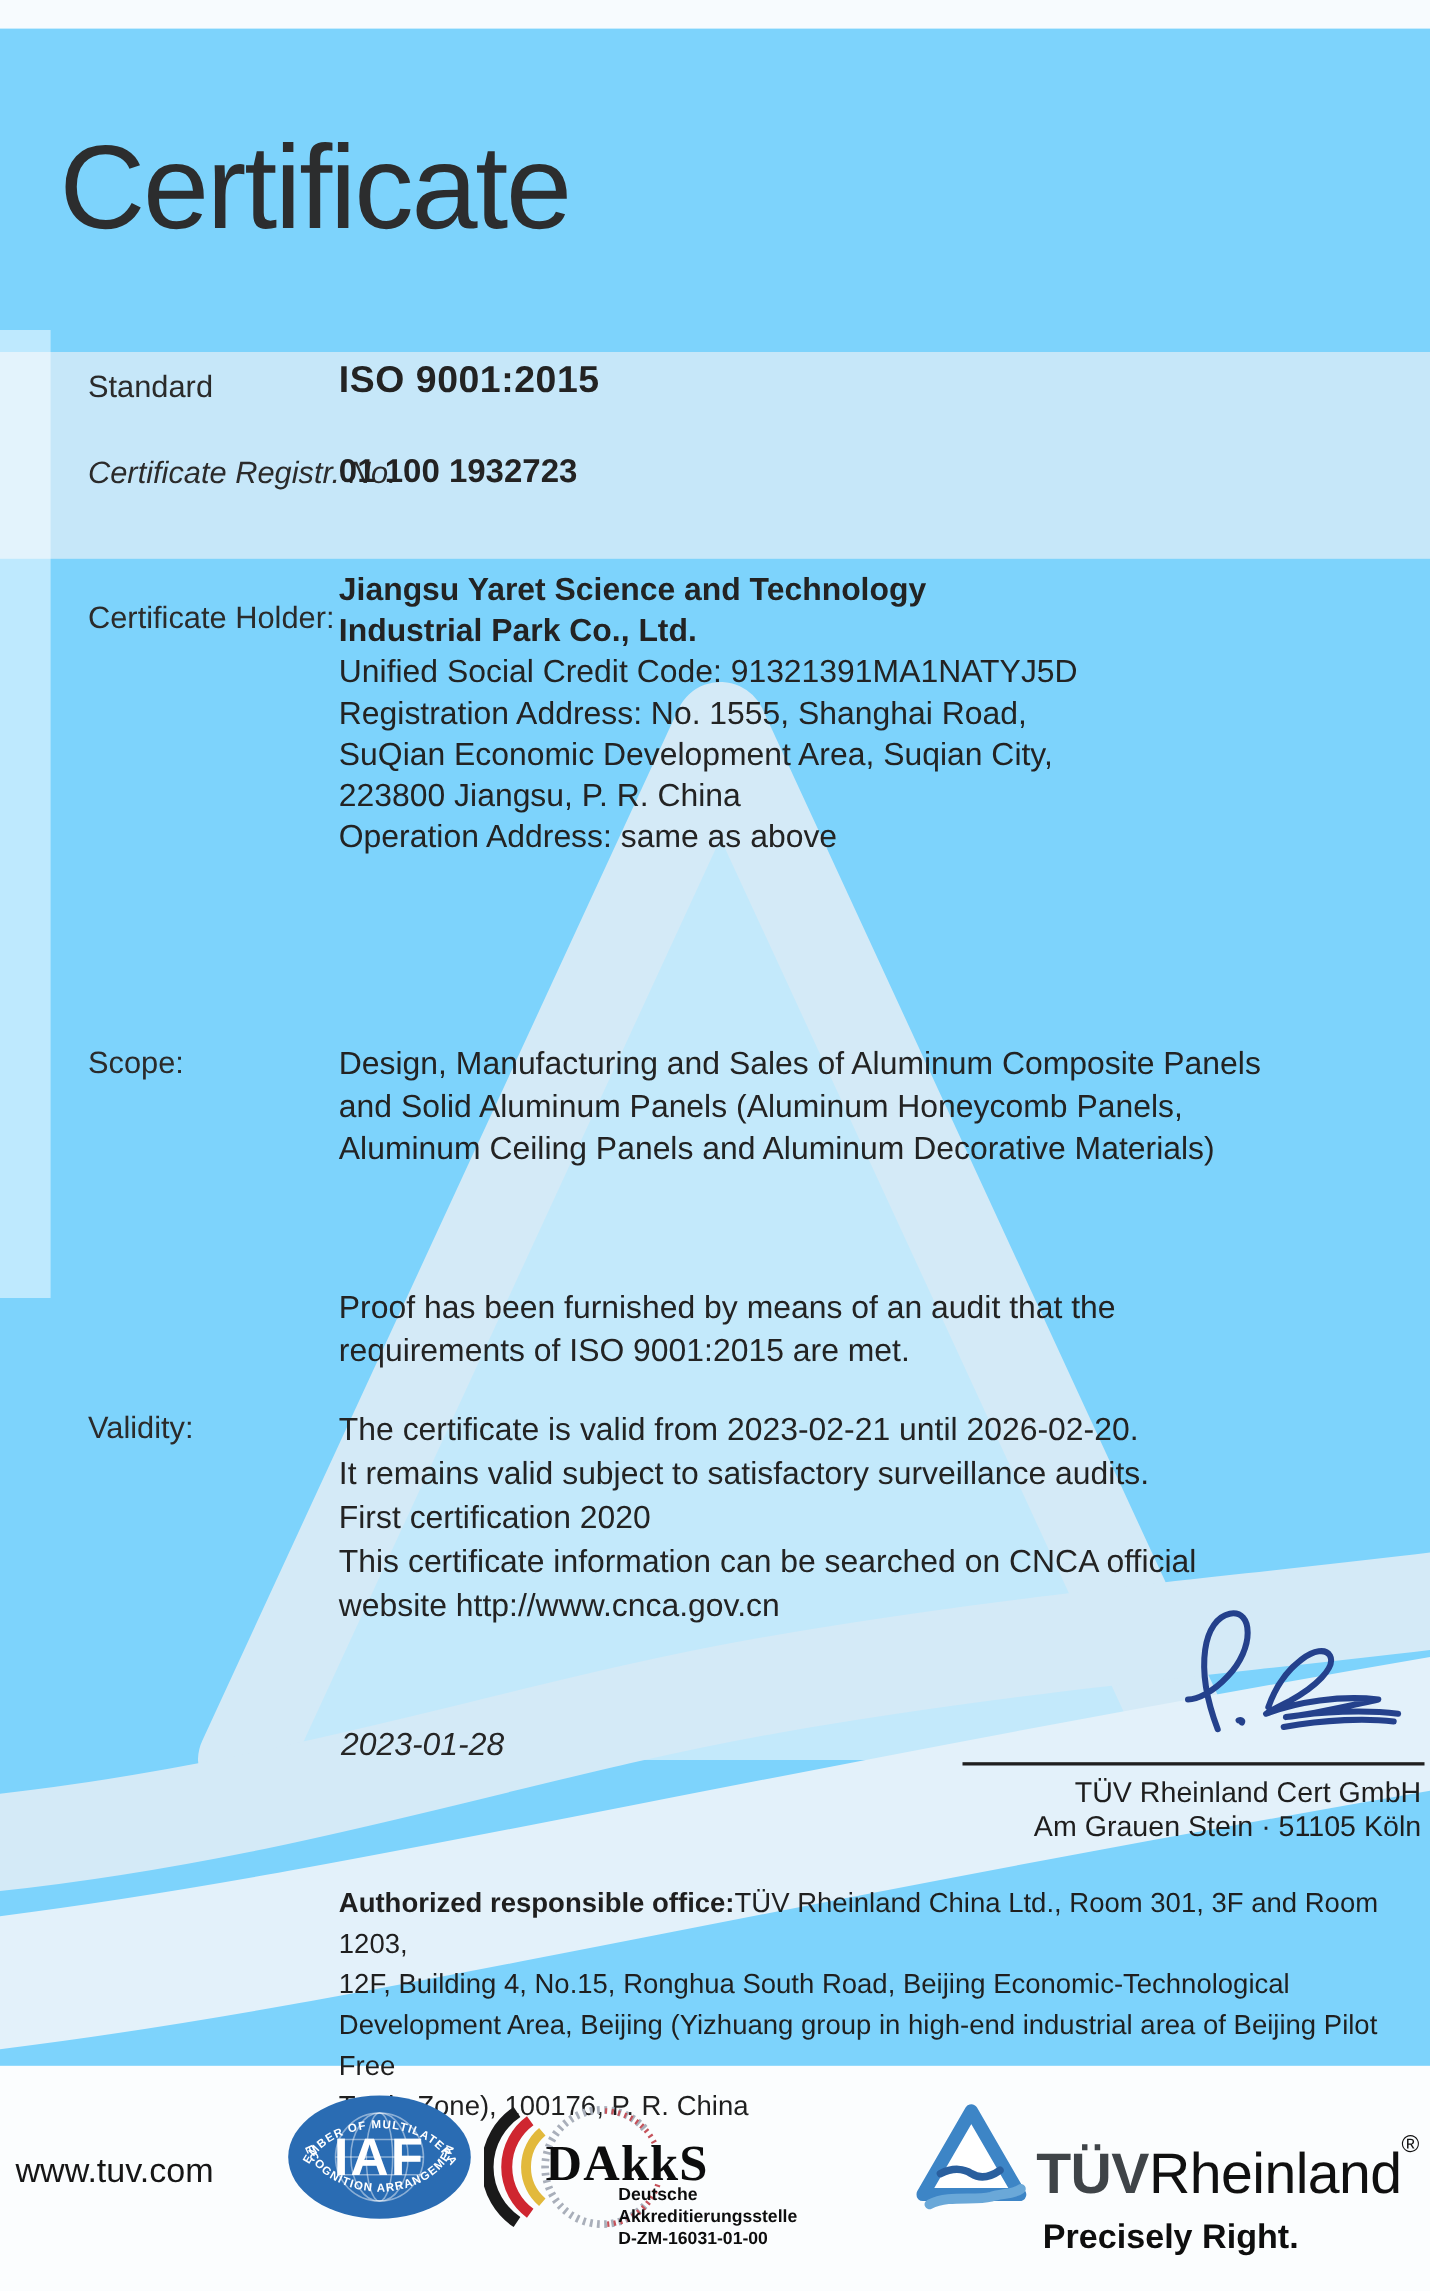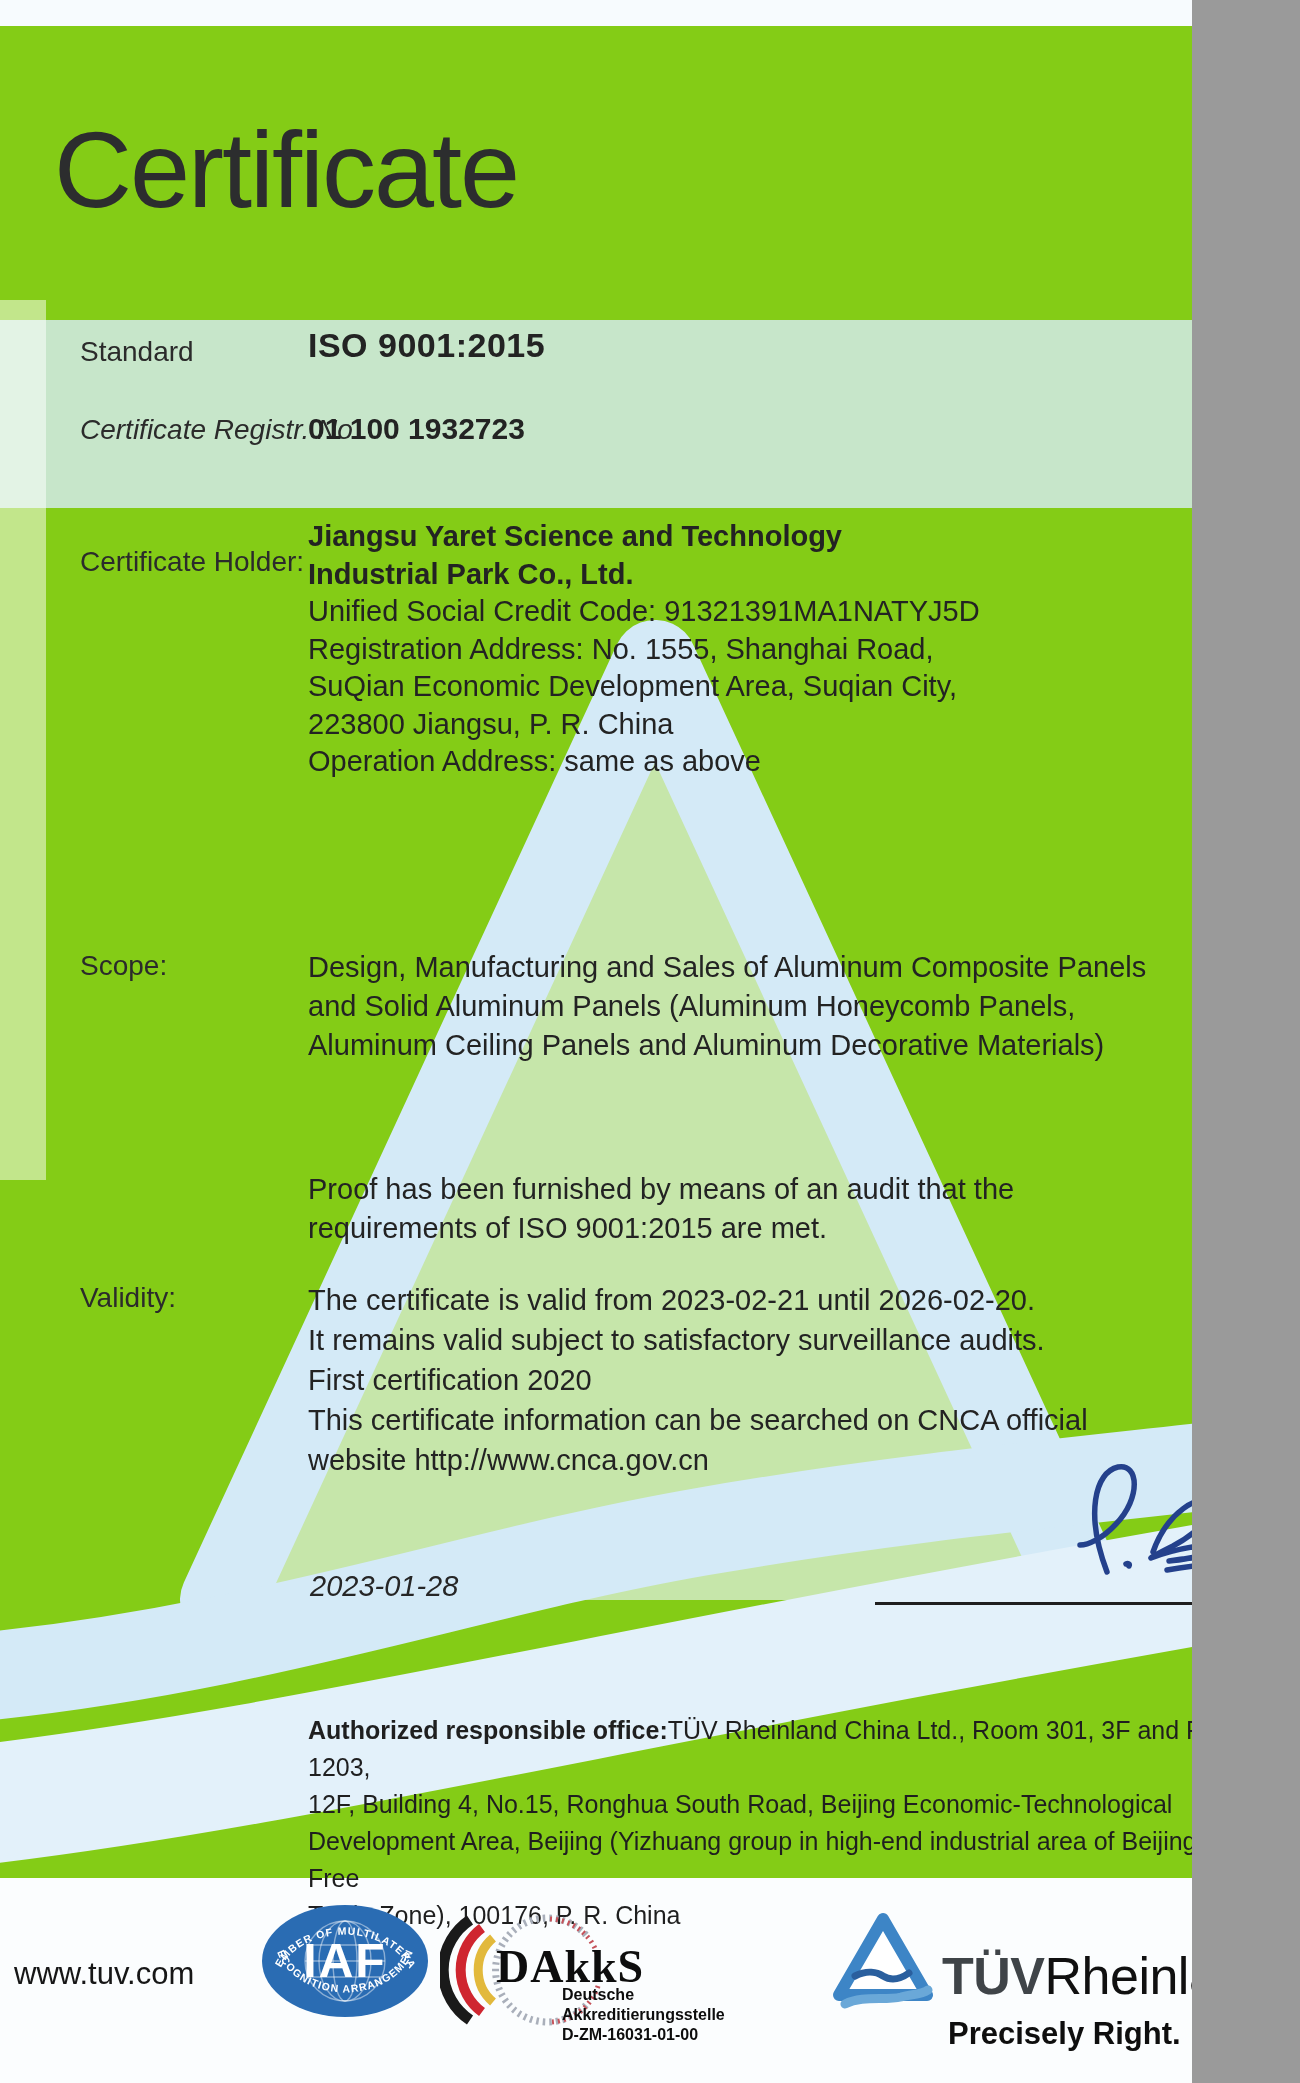--- a/index.html
+++ b/index.html
@@ -1,18 +1,18 @@
 <!DOCTYPE html>
 <html><head>
 <meta charset="utf-8">
 <style>
   html,body{margin:0;padding:0;background:#9a9a9a;}
   .page{
-    position:relative;width:1192px;height:2083px;overflow:hidden;
-    background:#84cc16;
+    position:relative;width:1300px;height:2083px;overflow:hidden;
+    background:#7dd3fc;
     font-family:"Liberation Sans","DejaVu Sans",sans-serif;
     color:#262626;
   }
   .abs{position:absolute;}
   
   .band-top{left:0;top:0;width:1300px;height:26px;background:#f7fbfe;}
   .band-standard{left:0;top:320px;width:1300px;height:188px;background:#d8ecf8;opacity:.8;}
   .band-left{left:0;top:300px;width:46px;height:880px;background:rgba(255,255,255,.5);}
   .band-bottom{left:0;top:1878px;width:1300px;height:205px;background:#fbfdfe;}
   .title{
@@ -100,20 +100,24 @@
 
   <svg class="abs" style="left:955px;top:1452px;" width="345" height="150" viewBox="0 0 345 150">
     <g fill="none" stroke="#24418c" stroke-width="5.5" stroke-linecap="round" stroke-linejoin="round">
       <path d="M 152 120 C 130 62 140 20 163 15 C 184 11 186 46 161 72 C 147 87 133 93 125 93"></path>
       <path d="M 171 112 C 173 111 175 112 174 114"></path>
       <path d="M 198 100 C 212 60 246 40 254 53 C 260 64 240 82 218 94 C 206 100 198 104 196 106 C 224 95 264 89 298 93 C 270 99 236 107 214 109 C 246 104 286 102 316 106"></path>
       <path d="M 212 118 C 250 111 288 110 312 113"></path>
     </g>
   </svg>
   <div class="abs sig-rule"></div>
+  <div class="abs sig-org">
+    <div>TÜV Rheinland Cert GmbH</div>
+    <div>Am Grauen Stein · 51105 Köln</div>
+  </div>
 
   <div class="abs auth">
     <div><span class="bold">Authorized responsible office:</span><span>TÜV Rheinland China Ltd., Room 301, 3F and Room 1203,</span></div>
     <div>12F, Building 4, No.15, Ronghua South Road, Beijing Economic-Technological</div>
     <div>Development Area, Beijing (Yizhuang group in high-end industrial area of Beijing Pilot Free</div>
     <div>Trade Zone), 100176, P. R. China</div>
   </div>
 
   <div class="abs tuvcom">www.tuv.com</div>
 

